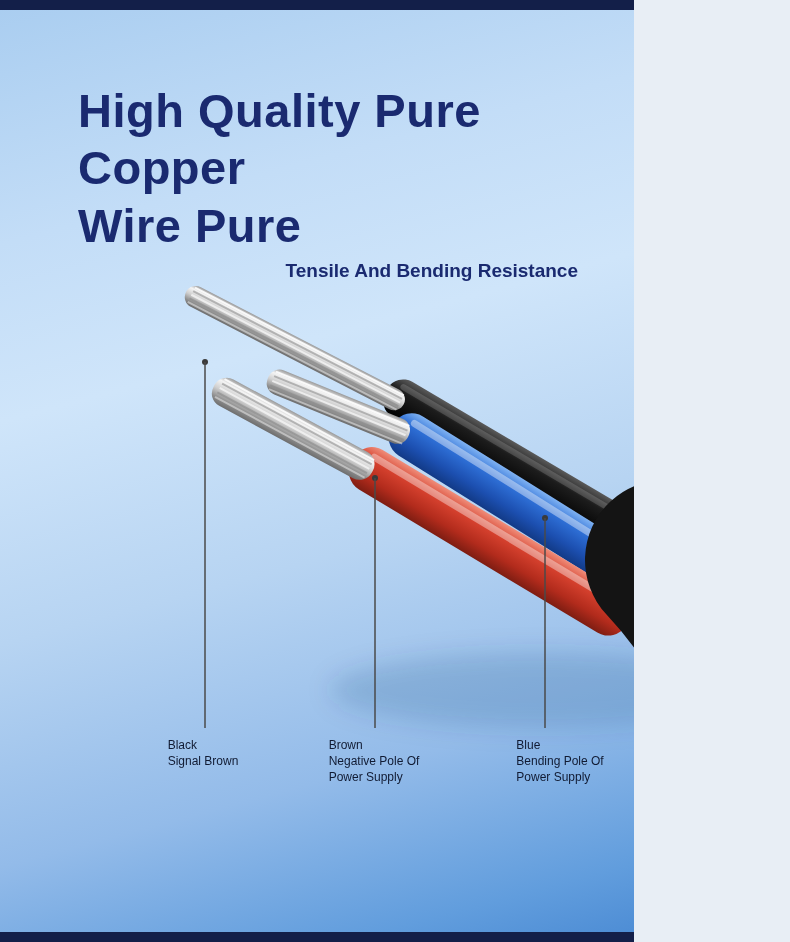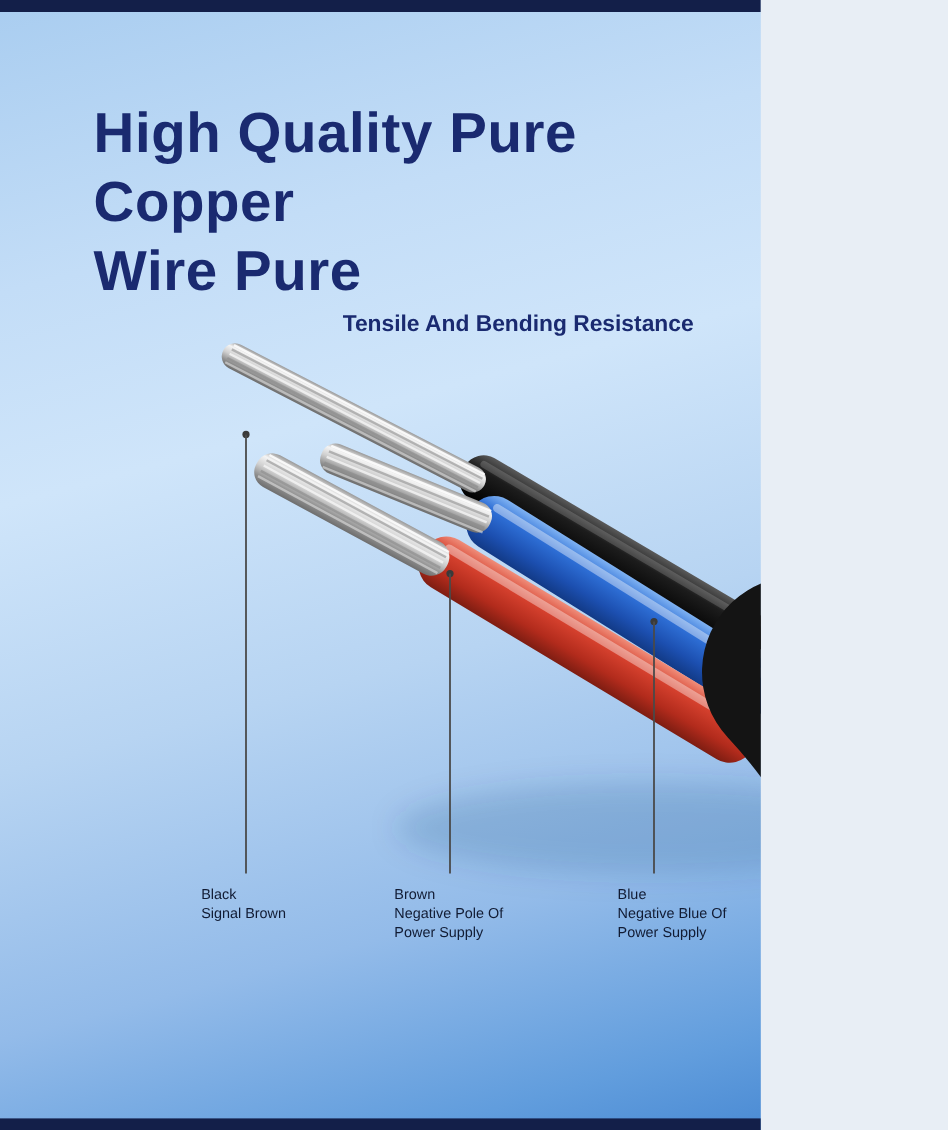--- a/index.html
+++ b/index.html
@@ -163,18 +163,18 @@
   </div>
 
   <div class="annotation annotation-brown">
     <div>Brown</div>
     <div>Negative Pole Of</div>
     <div>Power Supply</div>
   </div>
 
   <div class="annotation annotation-blue">
     <div>Blue</div>
-    <div>Negative Blue Of</div>
+    <div>Bending Pole Of</div>
     <div>Power Supply</div>
   </div>
 
   <div class="bottom-bar"></div>
 </div>
 
 </body></html>

